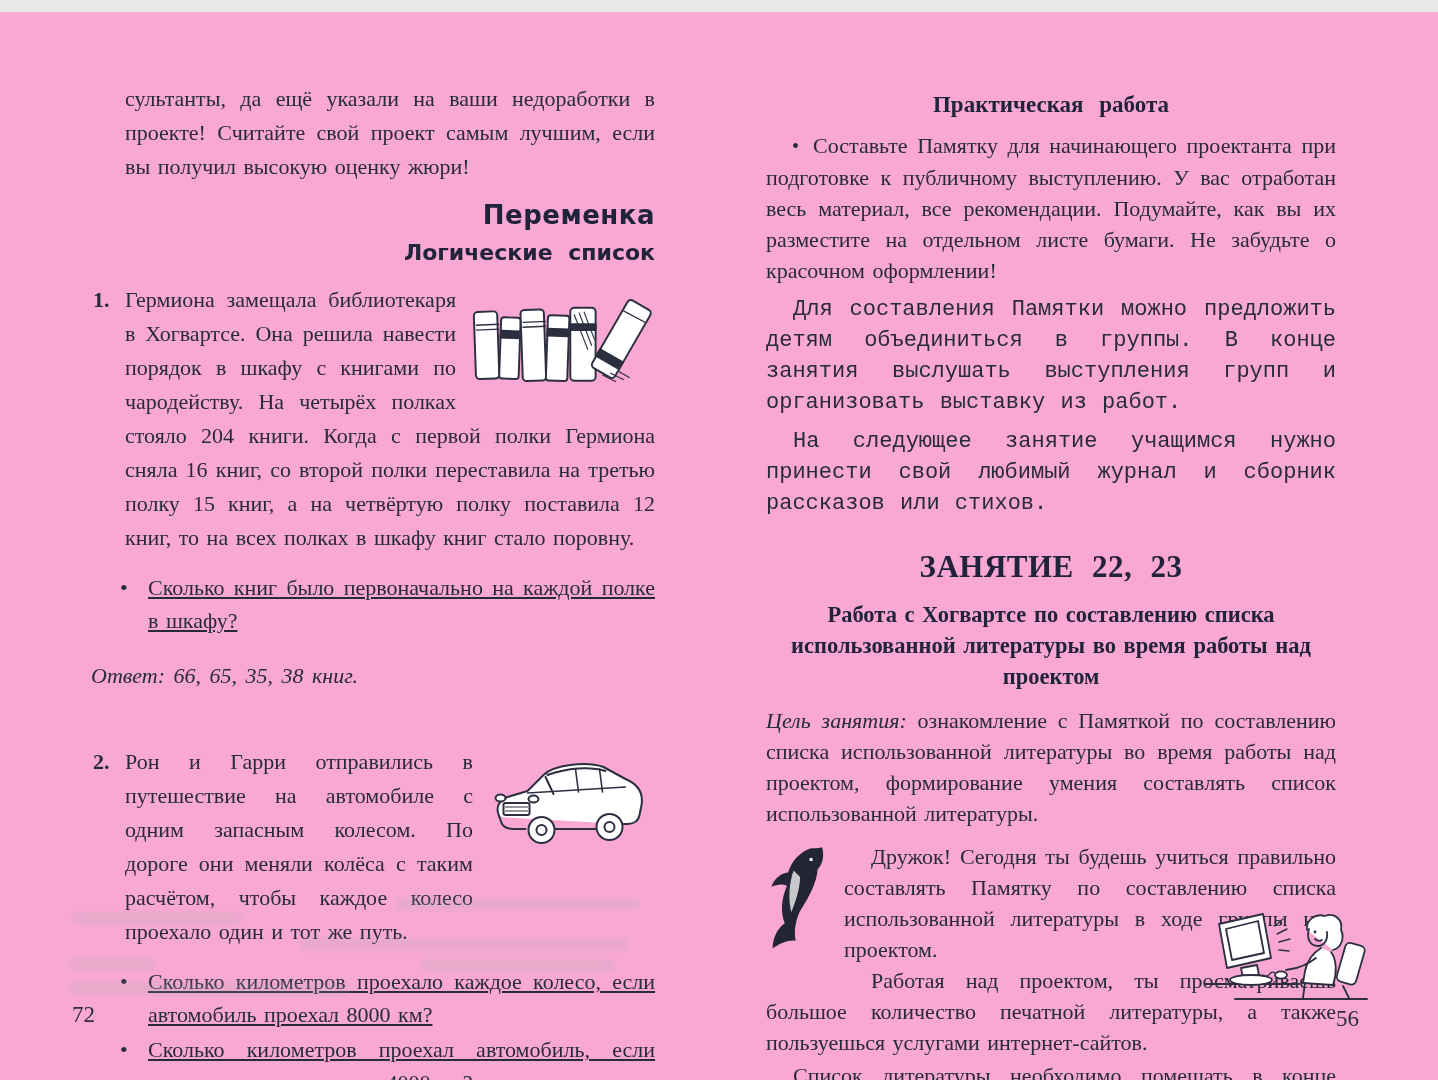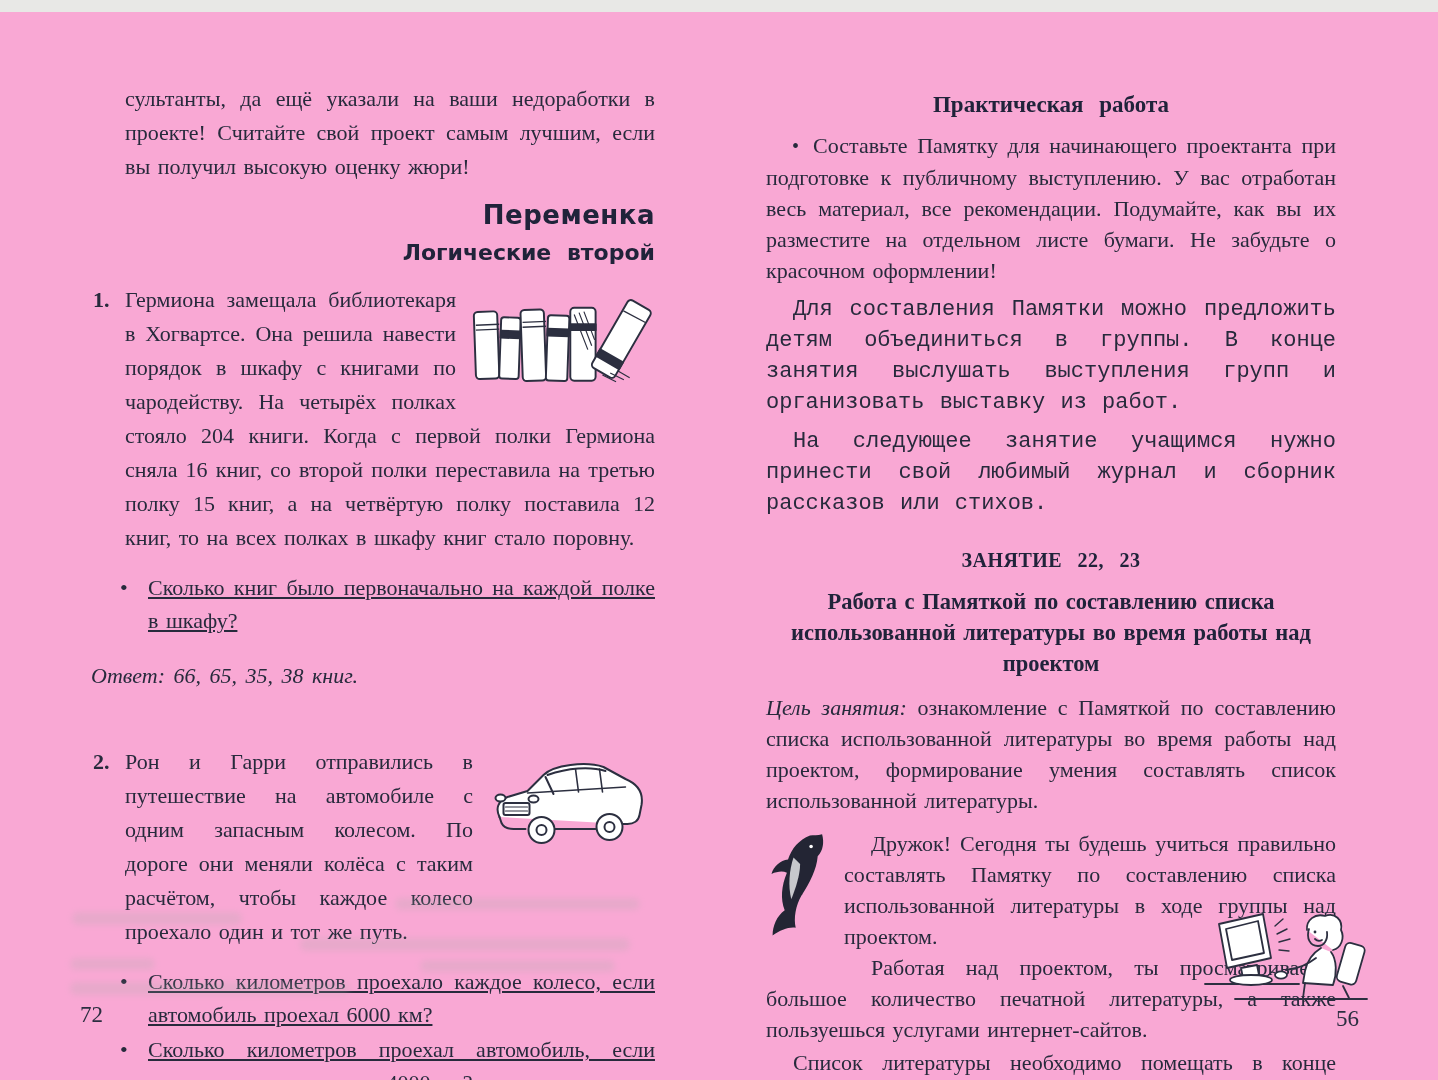--- a/index.html
+++ b/index.html
@@ -43,51 +43,51 @@
   .answer{margin:26px 0 0 28px;font-style:italic;font-size:22px;word-spacing:3px;}
   .sp-before-p2{height:38px;}
 
   
   .rp{left:766px;top:66px;width:570px;}
   .h-serif{font-weight:700;text-align:center;color:#20233a;}
   .h-pract{font-size:23px;word-spacing:10px;margin-top:14px;}
   .bullet-para{margin-top:12px;}
   .bullet-char{font-size:20px;padding:0 14px 0 26px;}
   .rp .para{margin-top:8px;font-family:Liberation Mono, monospace;}
-  .h-lesson{font-size:20px;margin-top:30px;word-spacing:10px;letter-spacing:.5px;}
+  .h-lesson{font-size:31px;margin-top:30px;word-spacing:10px;letter-spacing:.5px;}
   .h-topic{font-size:22.5px;margin-top:14px;line-height:31px;word-spacing:2px;}
   .goal{margin-top:13px;}
   .goal .goal-first{text-indent:38px;}
   .friend{margin-top:12px;}
   .dolphin-float{float:left;width:66px;height:120px;margin:4px 12px 2px 0;}
 
   
   .pagenum{position:absolute;font-size:23px;color:#2b2e40;}
-  .pn-left{left:80px;top:990px;}
+  .pn-left{left:72px;top:990px;}
   .pn-right{left:1336px;top:994px;}
 
   
   svg{display:block;}
   .kid-ill{position:absolute;left:1203px;top:896px;width:168px;height:98px;}
 
   
   .ghost{position:absolute;background:#a9aeab;opacity:.22;filter:blur(3px);border-radius:6px;}
 </style>
 </head>
 <body>
 
 <div class="stage">
 
   <div class="page lp">
 
     <p class="body-text intro">сультанты, да ещё указали на ваши недоработки в проекте! Считайте свой проект самым лучшим, если вы получил высокую оценку жюри!</p>
 
     <div class="h-rounded h1r">Переменка</div>
 
-    <div class="h-rounded h2r">Логические второй</div>
+    <div class="h-rounded h2r">Логические список</div>
 
     <div class="problem">
       <div class="num">1.</div>
       <div class="ptext body-text">
         <span class="float-ill ill-books">
           <svg viewBox="0 0 190 102" width="185" height="100">
             <g fill="#ffffff" stroke="#2c2f40" stroke-width="2" stroke-linejoin="round">
               <rect x="5" y="27" width="24" height="69" rx="4" transform="rotate(-2 17 61)"></rect>
               <path d="M6 41 L30 40 M6 46 L30 45" fill="none" stroke-width="1.4"></path>
               <rect x="31" y="33" width="20" height="63" rx="3" transform="rotate(2 41 64)"></rect>
@@ -145,21 +145,21 @@
               <circle cx="122" cy="80" r="5"></circle>
             </g>
           </svg>
         </span>
         <p>Рон и Гарри отправились в путешествие на автомобиле с одним запасным колесом. По дороге они меняли колёса с таким расчётом, чтобы каждое колесо проехало один и тот же путь.</p>
       </div>
     </div>
 
     <ul class="questions">
       <li>
-        <span class="q-bullet">•</span><span>Сколько километров проехало каждое колесо, если автомобиль проехал 6000 км?</span>
+        <span class="q-bullet">•</span><span>Сколько километров проехало каждое колесо, если автомобиль проехал 8000 км?</span>
       </li>
       <li>
         <span class="q-bullet">•</span><span>Сколько километров проехал автомобиль, если каждое колесо проехало 4000 км?</span>
       </li>
     </ul>
 
   </div>
 
   <div class="ghost" style="left:395px;top:886px;width:245px;height:12px;"></div>
   <div class="ghost" style="left:72px;top:900px;width:170px;height:13px;"></div>
@@ -177,21 +177,21 @@
     <p class="body-text bullet-para">
       <span class="bullet-char">•</span><span>Составьте Памятку для начинающего проектанта при подготовке к публичному выступлению. У вас отработан весь материал, все рекомендации. Подумайте, как вы их разместите на отдельном листе бумаги. Не забудьте о красочном оформлении!</span>
     </p>
 
     <p class="body-text para indent">Для составления Памятки можно предложить детям объединиться в группы. В конце занятия выслушать выступления групп и организовать выставку из работ.</p>
 
     <p class="body-text para indent">На следующее занятие учащимся нужно принести свой любимый журнал и сборник рассказов или стихов.</p>
 
     <div class="h-serif h-lesson">ЗАНЯТИЕ 22, 23</div>
 
-    <div class="h-serif h-topic">Работа с Памяткой по составлению списка использованной литературы во время работы над проектом</div>
+    <div class="h-serif h-topic">Работа с Хогвартсе по составлению списка использованной литературы во время работы над проектом</div>
 
     <p class="body-text goal">
       <span class="goal-first"></span><span class="italic">Цель занятия:</span>
       <span>ознакомление с Памяткой по составлению списка использованной литературы во время работы над проектом, формирование умения составлять список использованной литературы.</span>
     </p>
 
     <div class="friend">
       <span class="dolphin-float">
         <svg viewBox="0 0 60 98" width="66" height="108">
           <path d="M40 3 C30 7 23 15 20 25 C13 26 7 31 5 38 C10 36 15 35 19 37 C14 49 13 61 17 71 C10 76 6 85 6 94 C13 89 21 86 27 87 C25 78 27 67 32 58 C40 46 46 34 47 22 C52 17 53 9 51 2 C47 3 43 3 40 3 Z" fill="#232534"></path>

